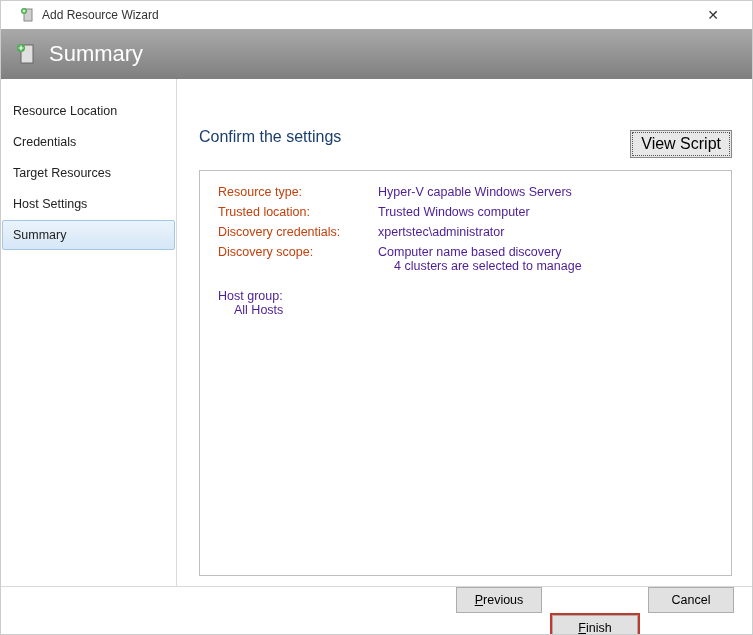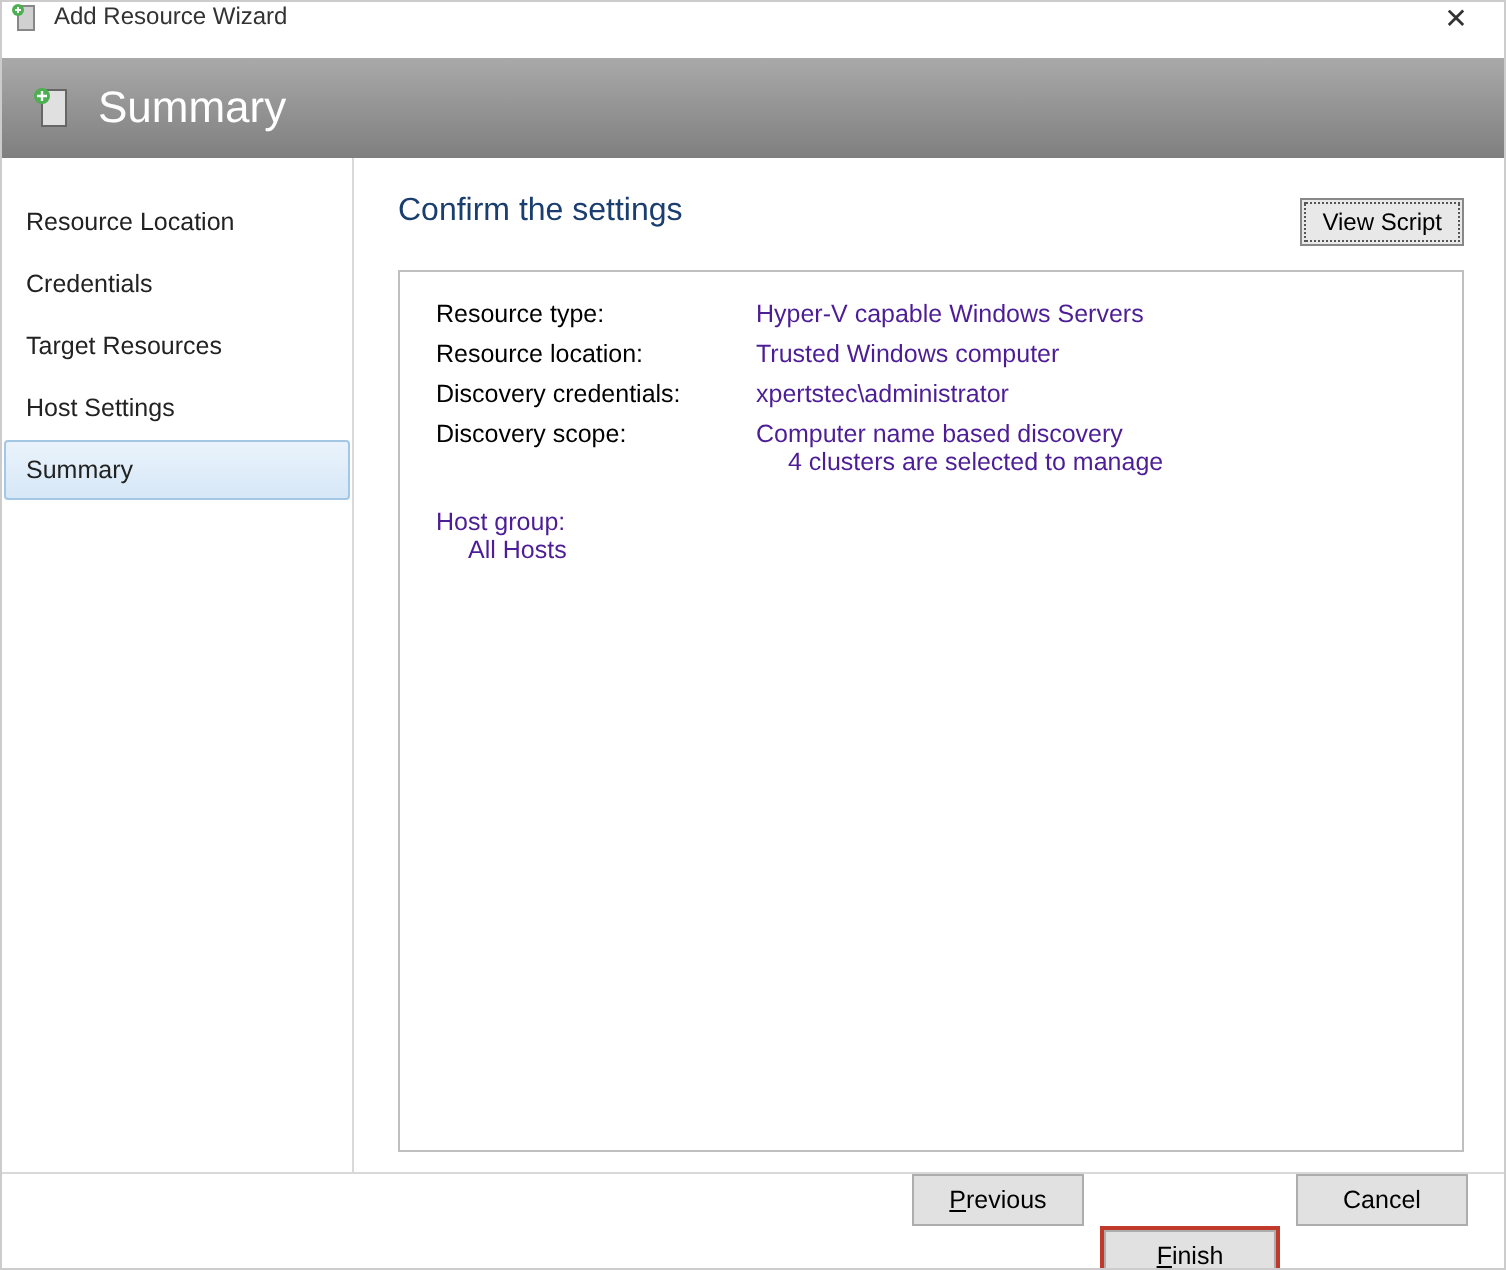--- a/index.html
+++ b/index.html
@@ -1,34 +1,34 @@
 <!DOCTYPE html>
 <html><head>
   <meta charset="utf-8">
   <style>
     * { box-sizing: border-box; margin: 0; padding: 0; font-family: "Segoe UI", Tahoma, sans-serif; }
     body { width: 753px; height: 635px; background: #fff; overflow: hidden; display: flex; flex-direction: column; border: 1px solid #ccc; }
-    .titlebar { height: 28px; display: flex; padding: 0 4px; font-size: 12px; color: #333; }
+    .titlebar { height: 28px; display: flex; align-items: center; padding: 0 19px; font-size: 12px; color: #333; }
     .titlebar-icon { width: 16px; height: 16px; margin-right: 6px; display: inline-flex; align-items: center; justify-content: center; }
     .titlebar-title { flex: 1; }
     .close-x { width: 40px; text-align: center; font-size: 14px; cursor: pointer; }
     .banner { height: 50px; background: linear-gradient(to bottom, #a9a9a9 0%, #7f7f7f 100%); display: flex; align-items: center; padding-left: 14px; color: #fff; }
     .banner-icon { width: 24px; height: 24px; margin-right: 10px; display: inline-flex; }
     .banner-title { font-size: 22px; font-weight: 400; }
     .body { flex: 1; display: flex; min-height: 0; }
     .sidebar { width: 176px; border-right: 1px solid #d9d9d9; padding-top: 16px; }
     .sidebar-item { padding: 7px 10px; font-size: 12.5px; color: #222; cursor: pointer; border: 1px solid transparent; margin: 1px 1px; }
     .sidebar-item.selected { background: linear-gradient(to bottom, #eaf3fb, #d6e7f7); border: 1px solid #a5c7e6; border-radius: 2px; }
-    .content { flex: 1; padding: 18px 20px 10px 22px; display: flex; flex-direction: column; }
+    .content { flex: 1; padding: 18px 20px 10px 22px; display: flex; flex-direction: column; margin-top: 31px; }
     .content-header { display: flex; align-items: flex-start; justify-content: space-between; margin-bottom: 12px; }
     .content-title { font-size: 16px; color: #1a3e6e; }
-    .view-script-btn { font-size: 12px; padding: 4px 10px; border: 1px solid #888; background: #e8e8e8; cursor: pointer; margin-top: 2px; outline: 1px dotted #555; outline-offset: -3px; }
+    .view-script-btn { font-size: 16px; padding: 4px 10px; border: 1px solid #888; background: #e8e8e8; cursor: pointer; margin-top: 2px; outline: 1px dotted #555; outline-offset: -3px; }
     .settings-box { flex: 1; border: 1px solid #bfbfbf; padding: 14px 18px; font-size: 12.5px; overflow: auto; }
     .row { display: flex; margin-bottom: 6px; }
-    .label { width: 160px; color: #000000; flex-shrink: 0; }
+    .label { width: 160px; color: #c2410c; flex-shrink: 0; }
     .value { color: #4c1d95; }
     .value-sub { padding-left: 16px; }
     .footer { height: 48px; border-top: 1px solid #d9d9d9; display: flex; align-items: flex-start; justify-content: flex-end; padding-right: 18px; gap: 10px; }
     .footer button { font-size: 12.5px; padding: 5px 0; width: 86px; border: 1px solid #adadad; background: #e1e1e1; cursor: pointer; }
     .footer button.finish { outline: 2px solid #c0392b; outline-offset: 0; margin-top: 28px; }
     .mnemonic { text-decoration: underline; }
   </style>
 </head>
 <body>
 
@@ -68,21 +68,21 @@
     <div class="content-header">
       <div class="content-title">Confirm the settings</div>
       <button class="view-script-btn">View Script</button>
     </div>
     <div class="settings-box" id="settings-box">
         <div class="row">
           <div class="label">Resource type:</div>
           <div class="value">Hyper-V capable Windows Servers</div>
         </div>
         <div class="row">
-          <div class="label">Resource location:</div>
+          <div class="label">Trusted location:</div>
           <div class="value">Trusted Windows computer</div>
         </div>
         <div class="row">
           <div class="label">Discovery credentials:</div>
           <div class="value">xpertstec\administrator</div>
         </div>
         <div class="row">
           <div class="label">Discovery scope:</div>
           <div class="value">Computer name based discovery<div class="value-sub">4 clusters are selected to manage</div></div>
         </div>

